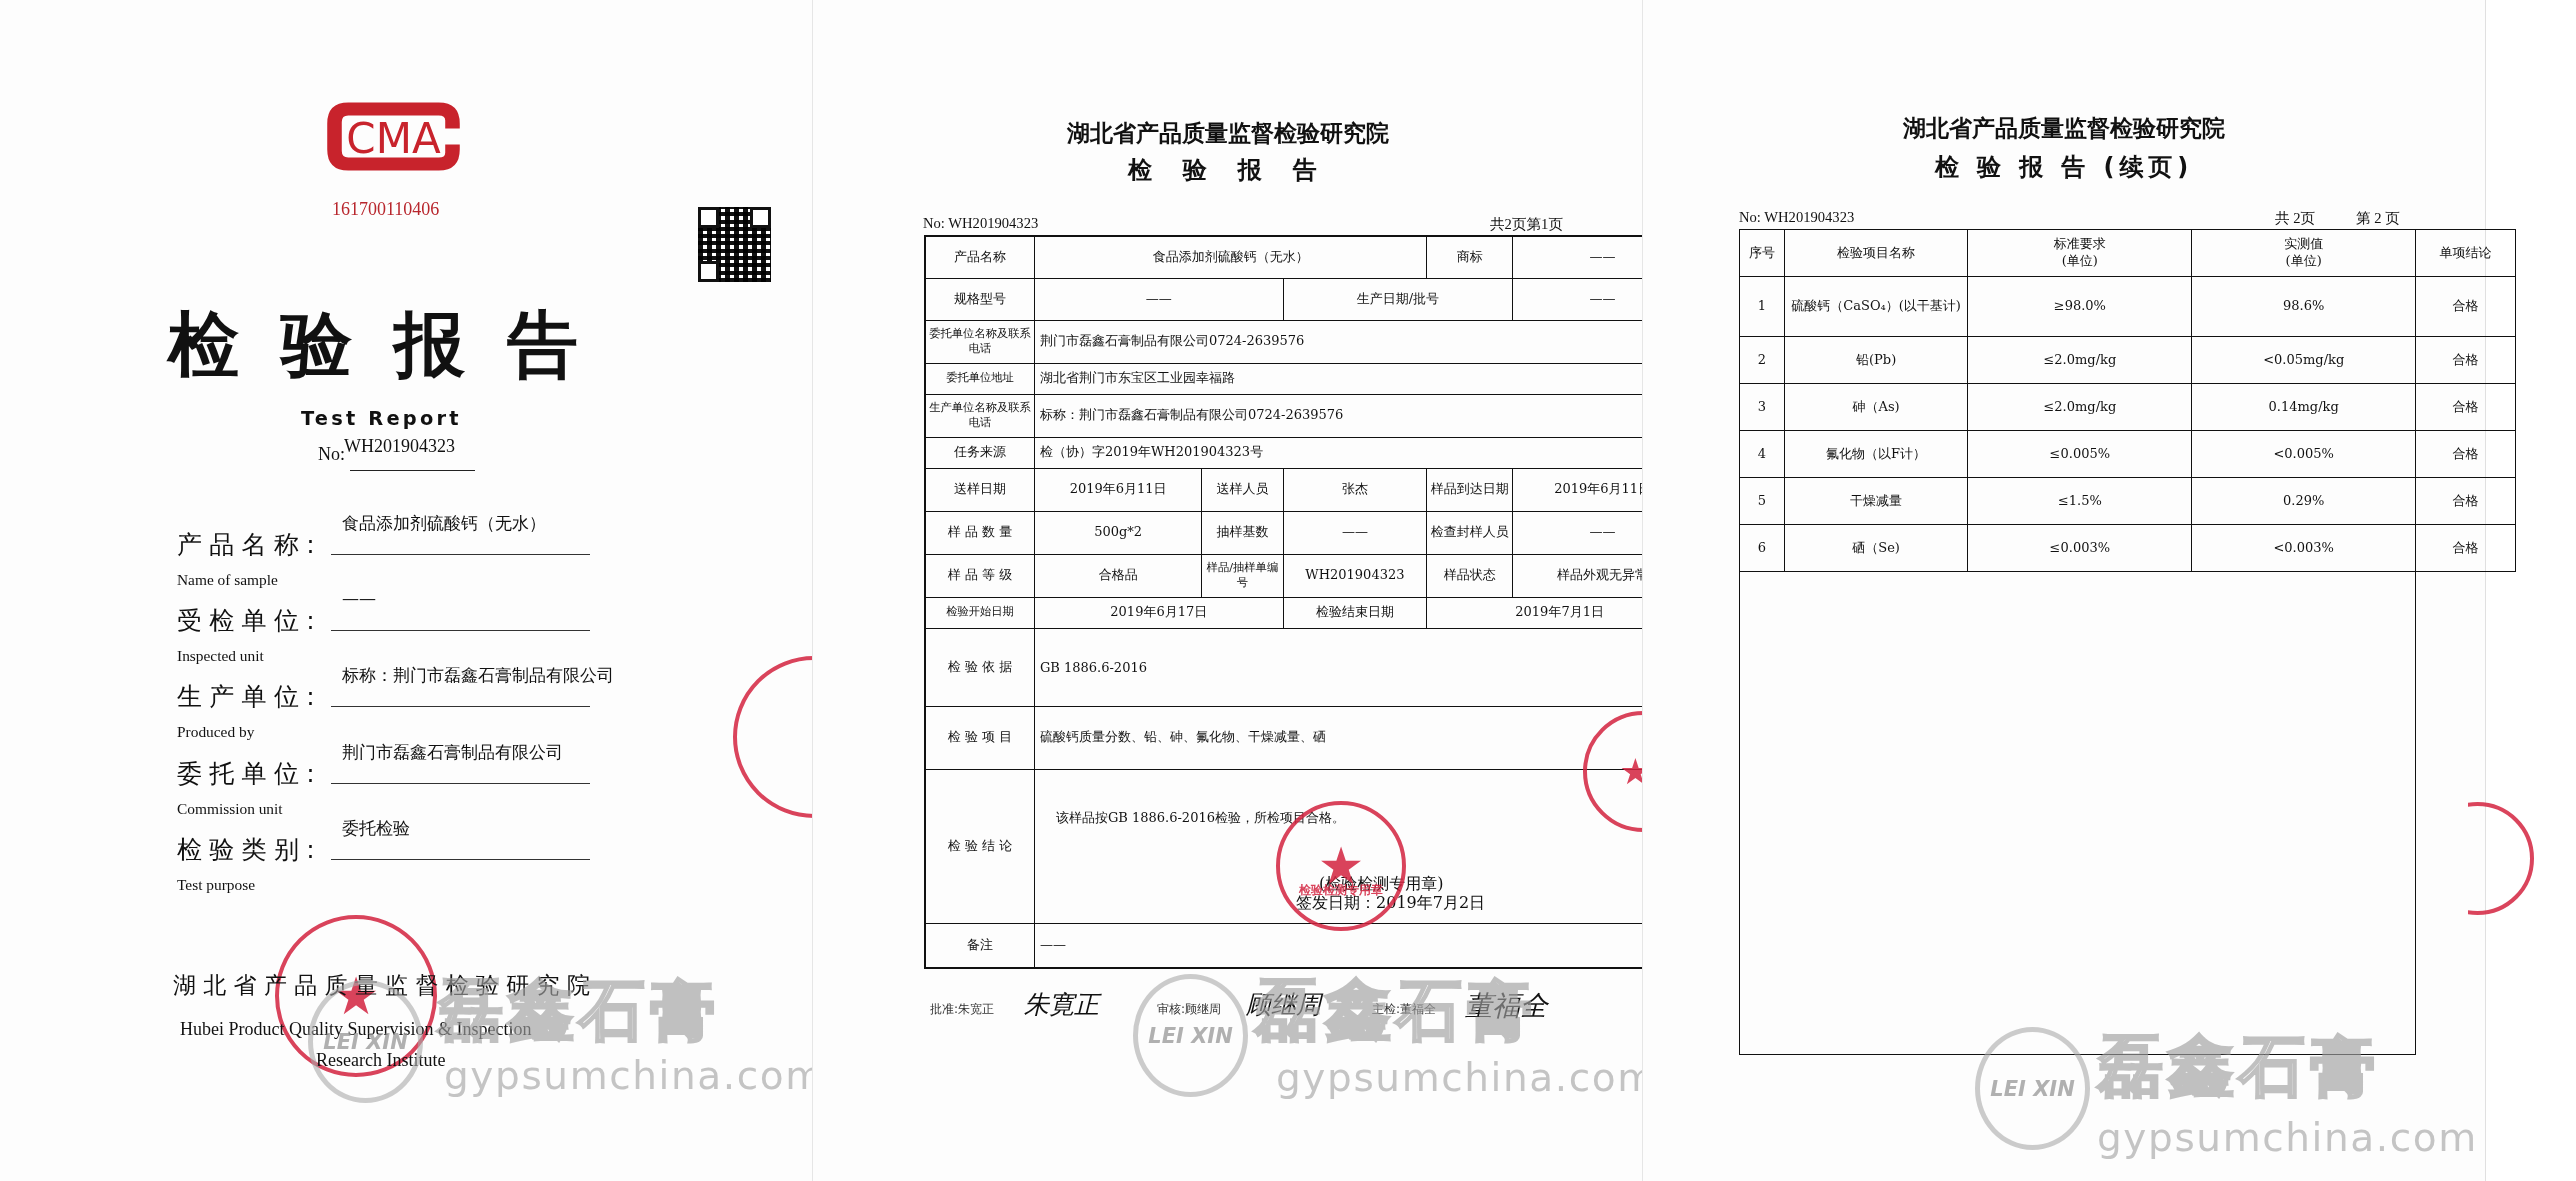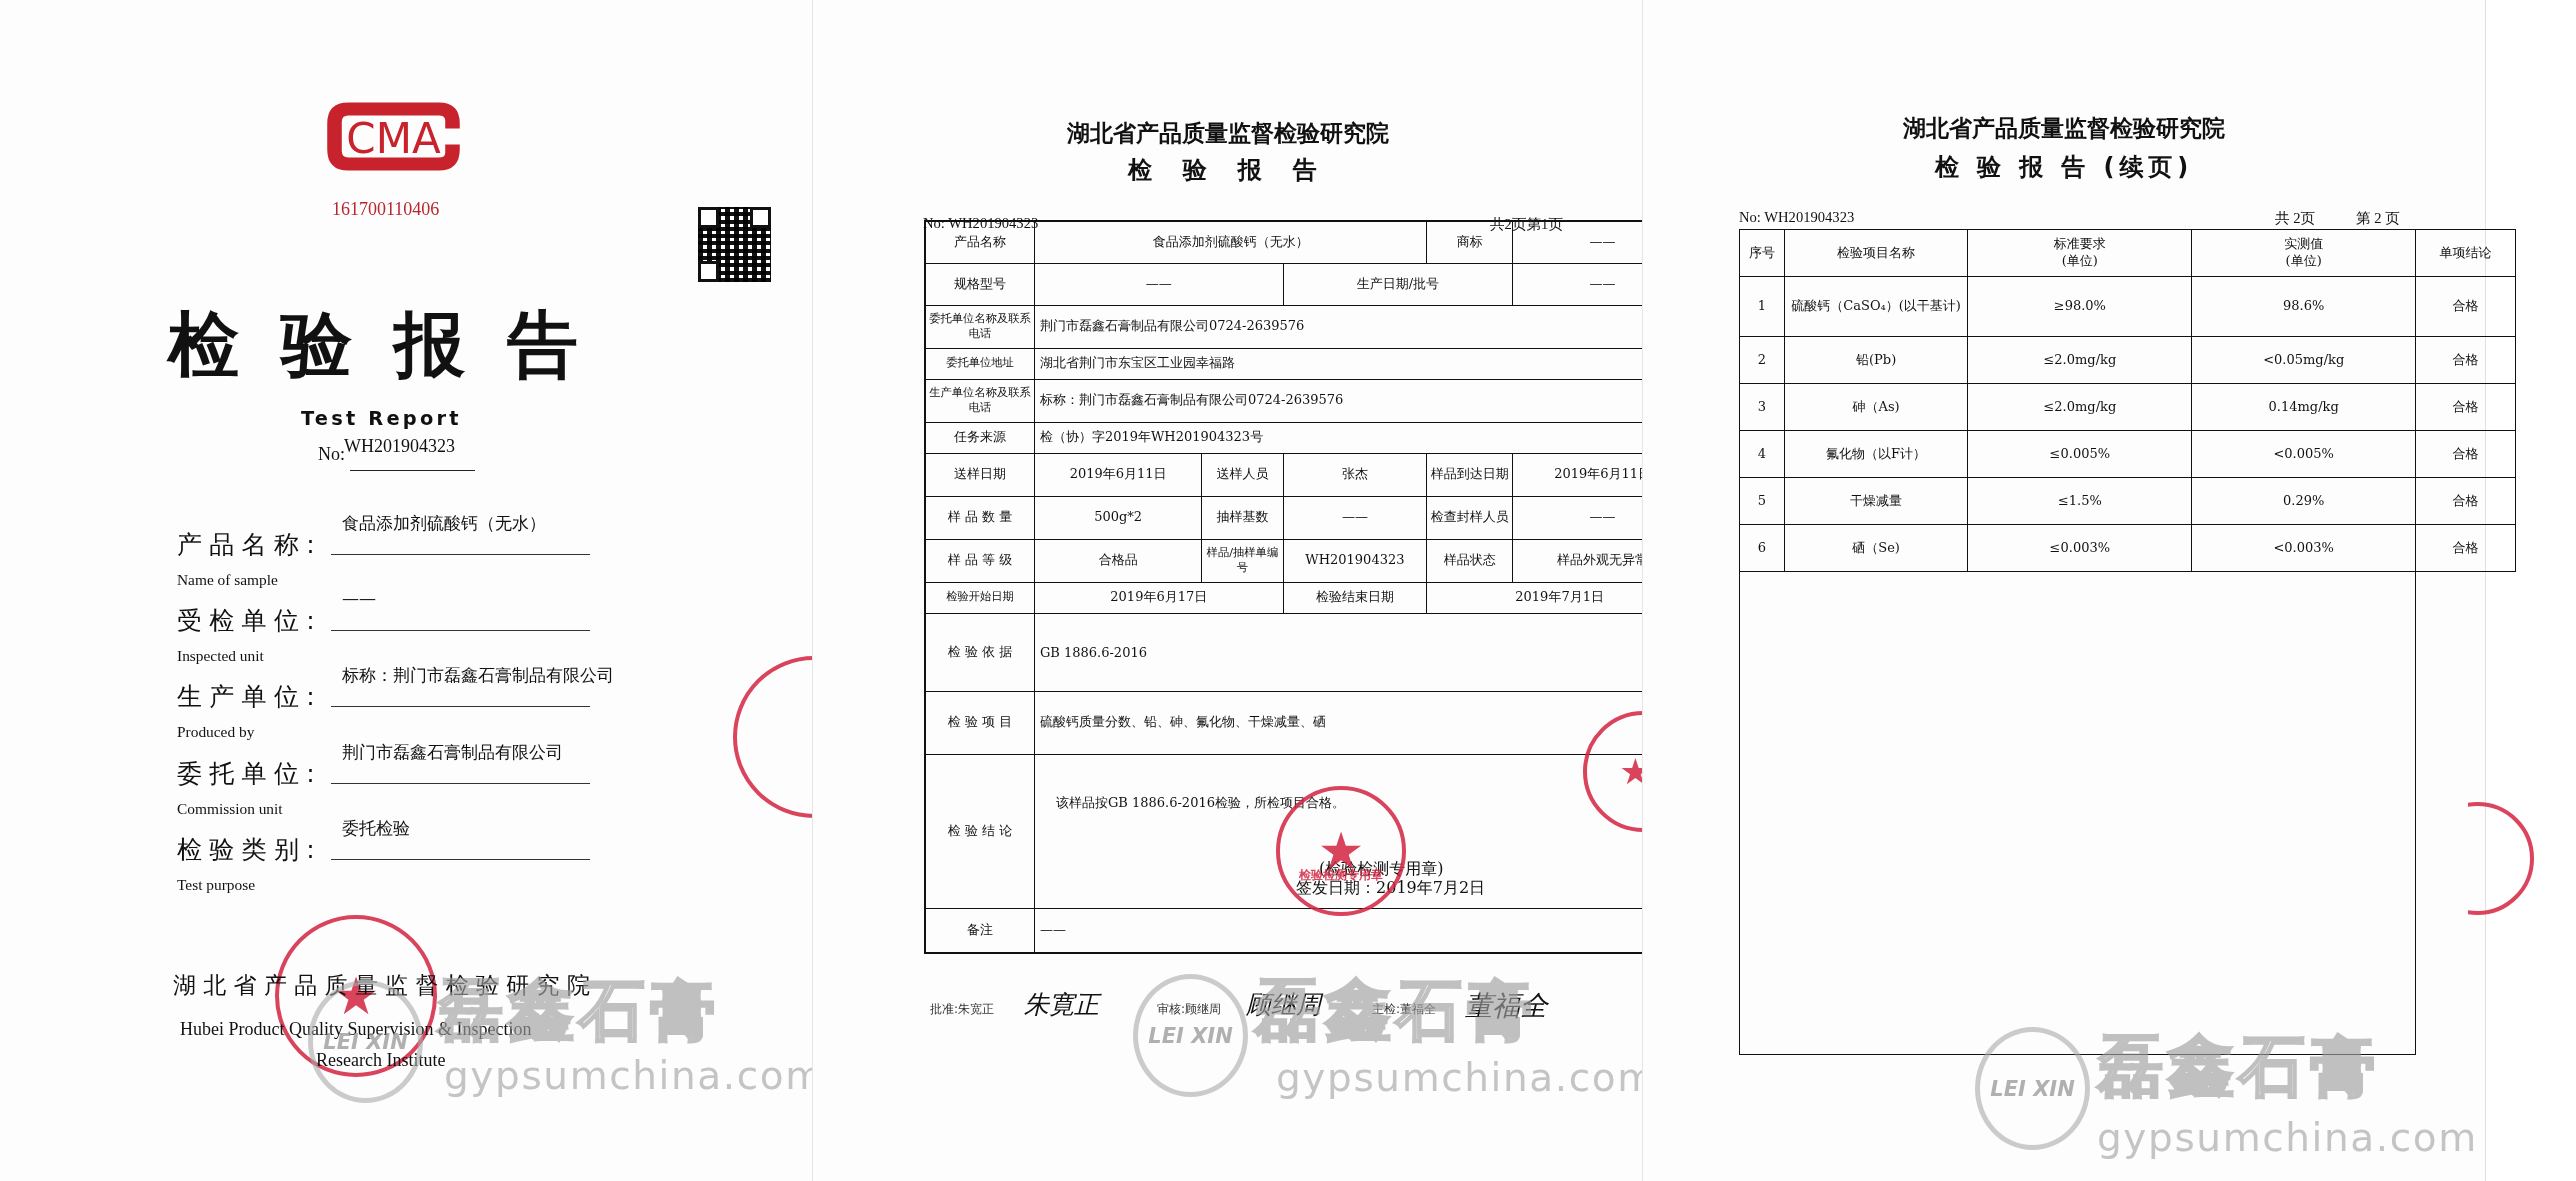--- a/index.html
+++ b/index.html
@@ -128,21 +128,21 @@
   <div class="wm wm-cn" style="left:437px;top:966px">磊鑫石膏</div>
   <div class="wm wm-url" style="left:444px;top:1053px">gypsumchina.com</div>
 </div>
 
 <div class="page p2">
   <div class="abs rpt-inst" style="left:0;width:830px;top:118px">湖北省产品质量监督检验研究院</div>
   <div class="abs rpt-title" style="left:0;width:830px;top:154px">检 验 报 告</div>
   <div class="abs meta" style="left:110px;top:215px">No:  WH201904323</div>
   <div class="abs meta" style="left:677px;top:215px">共2页第1页</div>
 
-  <table class="rt outer" style="left:111px;top:220px;width:770px">
+  <table class="rt outer" style="left:111px;top:235px;width:770px">
     <colgroup>
         <col style="width:93px">
         <col style="width:142px">
         <col style="width:69px">
         <col style="width:122px">
         <col style="width:73px">
         <col style="width:153px">
       </colgroup>
     <tbody>
         <tr style="height:42px">

